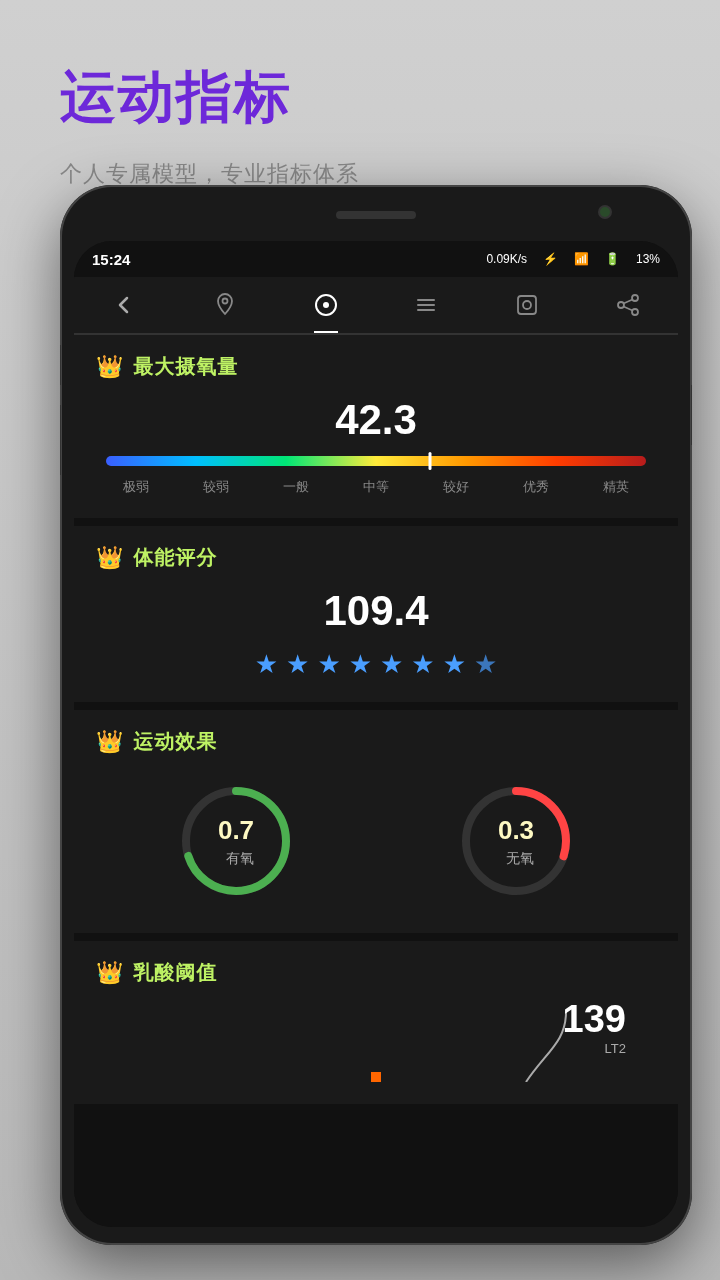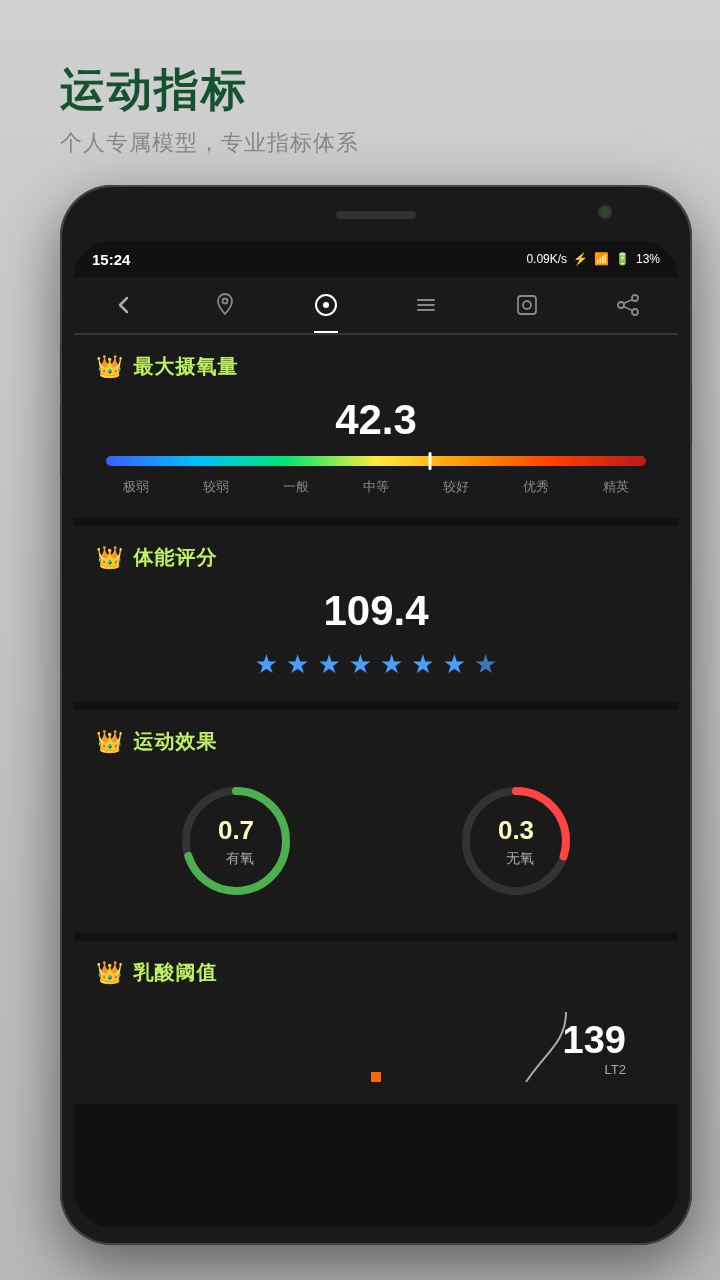--- a/index.html
+++ b/index.html
@@ -19,29 +19,29 @@
       background: linear-gradient(180deg, #d0d0d0 0%, #b8b8b8 100%);
     }
 
     
     .title-area {
       position: absolute;
       top: 60px;
       left: 60px;
     }
     .title-main {
-      font-size: 45px;
+      font-size: 56px;
       font-weight: bold;
-      color: #14532d;
+      color: #6d28d9;
       letter-spacing: 2px;
     }
     .title-sub {
       font-size: 22px;
       color: #888;
-      margin-top: 8px;
+      margin-top: 23px;
       letter-spacing: 1px;
       font-family: Liberation Mono, monospace;
     }
 
     
     .phone-frame {
       position: absolute;
       top: 185px;
       left: 60px;
       width: 632px;
@@ -69,21 +69,21 @@
       height: 36px;
       background: #111;
       display: flex;
       align-items: center;
       justify-content: space-between;
       padding: 0 18px;
       font-size: 14px;
       color: #fff;
     }
     .status-time { font-weight: 600; font-size: 15px; }
-    .status-right { display: flex; align-items: center; gap: 6px; font-size: 12px; }
+    .status-right { display: flex; align-items: center; gap: 16px; font-size: 12px; }
 
     
     .nav-bar {
       height: 58px;
       background: #1a1a1a;
       display: flex;
       align-items: center;
       justify-content: space-around;
       border-bottom: 2px solid #333;
     }
@@ -255,21 +255,21 @@
       min-height: 100px;
     }
     .lactic-chart-area {
       position: relative;
       height: 80px;
       margin-top: 10px;
     }
     .lactic-value {
       position: absolute;
       right: 30px;
-      bottom: 5px;
+      bottom: 26px;
       text-align: right;
     }
     .lactic-number {
       font-size: 38px;
       font-weight: bold;
       color: #fff;
     }
     .lactic-sub {
       font-size: 13px;
       color: #aaa;

